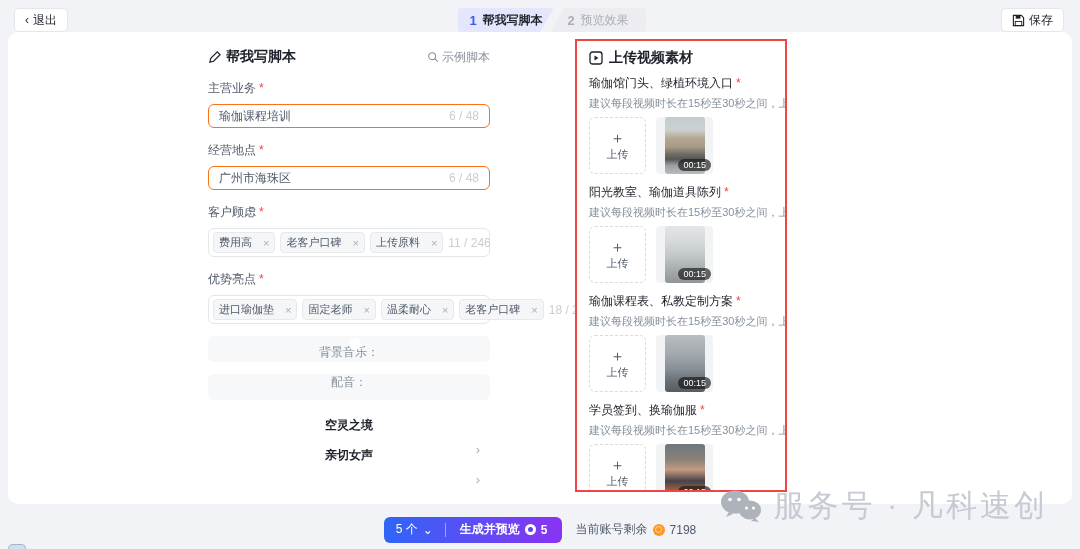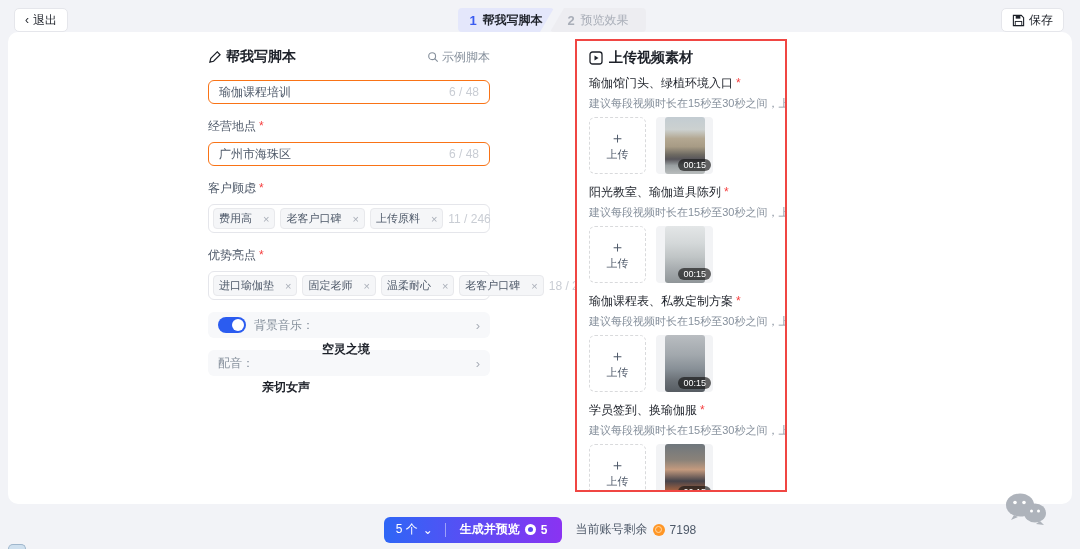--- a/index.html
+++ b/index.html
@@ -58,21 +58,21 @@
   }
   .tag {
     background:#f5f6f8; border:1px solid #e8e9ec; border-radius:4px;
     padding:2px 5px; font-size:11px; color:#4e5969; display:flex; align-items:center; gap:11px;
     white-space:nowrap;
   }
   .tag .x { color:#a9aeb8; cursor:pointer; font-size:11px; }
   .tag-box .counter { margin-left:auto; }
   .row-pill {
     margin-top:12px; height:26px; background:#f7f8fa; border-radius:6px;
-    display:flex; align-items:center; padding:0 10px; gap:8px; cursor:pointer;
+    display:flex; align-items:center; padding:0 10px; gap:8px; cursor:pointer;flex-direction:column;
   }
   .row-label { color:#86909c; }
   .row-value { color:#1d2129; font-weight:bold;margin-top:48px; }
   .chev { margin-left:auto; color:#a9aeb8; font-size:13px; }
   .toggle {
     width:28px; height:16px; background:#2b5cf0; border-radius:8px; position:relative; cursor:pointer;
   }
   .toggle::after {
     content:''; position:absolute; right:2px; top:2px; width:12px; height:12px;
     background:#fff; border-radius:50%;
@@ -188,20 +188,23 @@
       </div>
       <div class="example-link">
         <svg class="icon-svg" width="12" height="12" viewBox="0 0 14 14">
           <circle cx="6" cy="6" r="4" fill="none" stroke="#86909c" stroke-width="1.3"></circle>
           <line x1="9" y1="9" x2="12.5" y2="12.5" stroke="#86909c" stroke-width="1.3"></line>
         </svg>
         <span>示例脚本</span>
       </div>
     </div>
 
+    <div class="field-label">
+      <span>主营业务</span><span class="req">*</span>
+    </div>
     <div class="input-box">
       <span class="input-value">瑜伽课程培训</span>
       <span class="counter">6 / 48</span>
     </div>
 
     <div class="field-label">
       <span>经营地点</span><span class="req">*</span>
     </div>
     <div class="input-box">
       <span class="input-value">广州市海珠区</span>
@@ -368,15 +371,16 @@
   <svg class="icon-svg" width="44" height="36" viewBox="0 0 44 36">
     <ellipse cx="16" cy="14" rx="14" ry="11.5" fill="#aeb3bb"></ellipse>
     <circle cx="11" cy="11.5" r="1.8" fill="#fff"></circle>
     <circle cx="20" cy="11.5" r="1.8" fill="#fff"></circle>
     <path d="M10 24l-3 5 7-3z" fill="#aeb3bb"></path>
     <ellipse cx="31" cy="22" rx="11" ry="9.5" fill="#aeb3bb"></ellipse>
     <circle cx="27.5" cy="20" r="1.5" fill="#fff"></circle>
     <circle cx="34.5" cy="20" r="1.5" fill="#fff"></circle>
     <path d="M36 30l4 4-8-1z" fill="#aeb3bb"></path>
   </svg>
+  <span>服务号 · 凡科速创</span>
 </div>
 
 <div class="corner-dot"></div>
 
 </body></html>

